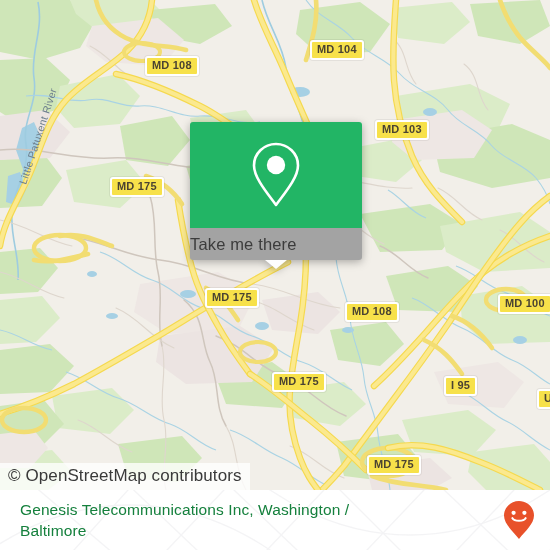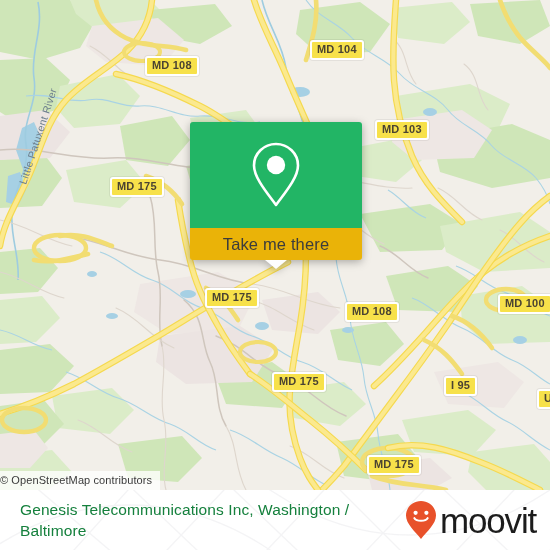--- a/index.html
+++ b/index.html
@@ -24,23 +24,23 @@
     background: #f2efe9;
     overflow: hidden;
   }
   #map svg { display: block; }
 
   
   .attrib {
     position: absolute;
     left: 0;
     bottom: 0;
-    padding: 3px 8px 4px 0;
+    padding: 3px 8px 4px 8px;
     background: rgba(255,255,255,0.78);
-    font-size: 11px;
+    font-size: 17px;
     color: #3a3a3a;
     letter-spacing: 0.1px;
     white-space: nowrap;
   }
 
   
   .popup {
     position: absolute;
     left: 190px;
     top: 122px;
@@ -49,25 +49,25 @@
   }
   .popup-top {
     height: 106px;
     border-radius: 3px 3px 0 0;
     display: flex;
     align-items: center;
     justify-content: center;
   }
   .popup-bottom {
     height: 32px;
-    background: #eab308;
+    background: #a3a3a3;
     border-radius: 0 0 3px 3px;
     display: flex;
     align-items: center;
-    justify-content: center;
+    justify-content: flex-start;
     position: relative;
   }
   .popup-label {
     font-size: 16.5px;
     color: #3c3c3c;
     letter-spacing: 0.15px;
   }
   .popup-tail {
     position: absolute;
     left: 50%;
@@ -372,17 +372,16 @@
 
     <div class="footer-title">Genesis Telecommunications Inc, Washington / Baltimore</div>
 
     <div class="brand">
       <svg width="34" height="40" viewBox="0 0 34 40">
         <path d="M17 1 C8.7 1 2 7.5 2 15.6 C2 24 11 31.5 17 39 C23 31.5 32 24 32 15.6 C32 7.5 25.3 1 17 1 Z" fill="#e8512a"></path>
         <circle cx="11.6" cy="12.8" r="2.1" fill="#ffffff"></circle>
         <circle cx="22.4" cy="12.8" r="2.1" fill="#ffffff"></circle>
         <path d="M10.4 18.2 C12.4 21.6 21.6 21.6 23.6 18.2" fill="none" stroke="#ffffff" stroke-width="2.1" stroke-linecap="round"></path>
       </svg>
-      <span class="brand-word" style="color: rgb(28, 28, 28);">moovit</span>
     </div>
   </div>
 
 </div>
 
 </body></html>

